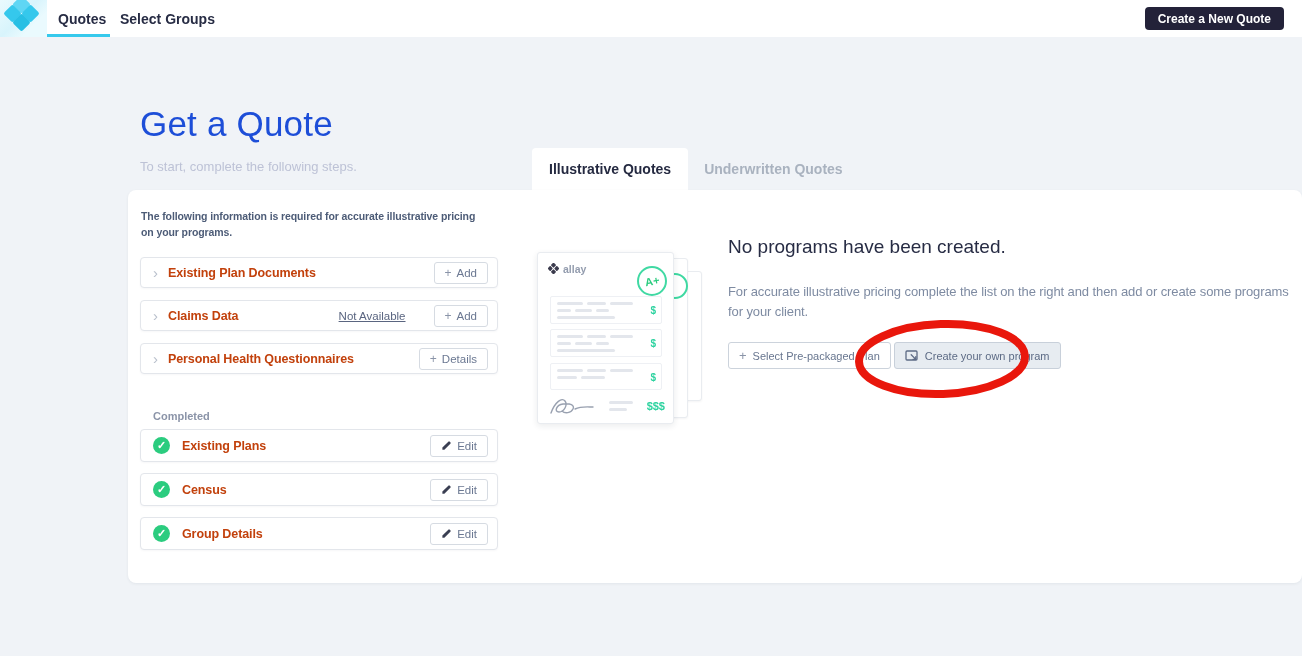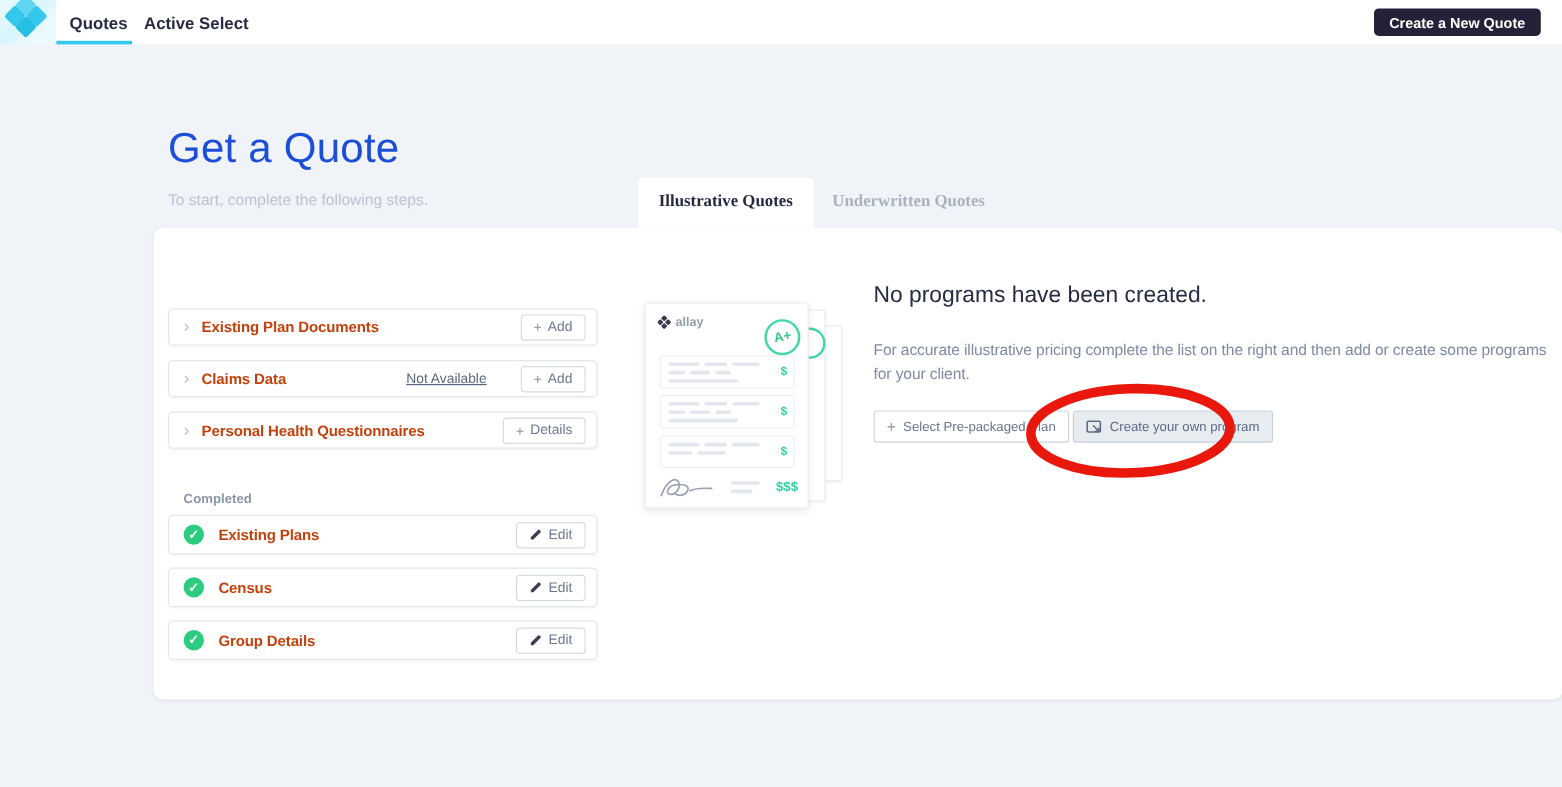--- a/index.html
+++ b/index.html
@@ -24,21 +24,21 @@
   .groupbar { position:absolute; left:0; top:37px; width:1302px; height:34px; background:#232239; }
   .group-chip { position:absolute; left:0; top:3px; height:28px; padding:0 16px; background:#fff;
     display:flex; align-items:center; font-size:13px; font-weight:700; color:#2b3048; border-radius:2px; cursor:pointer; }
   .back-chevron { position:absolute; left:186px; top:9px; cursor:pointer; }
 
   
   .page-title { position:absolute; left:140px; top:104px; font-size:35px; font-weight:500; color:#1d4ed8; letter-spacing:.2px; }
   .page-subtitle { position:absolute; left:140px; top:159px; font-size:13px; color:#bdc2d6; }
 
   .qtabs { position:absolute; left:532px; top:148px; height:42px; display:flex; }
-  .qtab { display:flex; align-items:center; font-size:14px; font-weight:700; cursor:pointer;font-family:Liberation Serif, serif; }
+  .qtab { display:flex; align-items:center; font-size:14px; font-weight:700; cursor:pointer; }
   .qtab.active { background:#fff; color:#252a41; padding:0 17px; border-radius:4px 4px 0 0; }
   .qtab.inactive { color:#a9b2bf; padding:0 16px; }
 
   
   .panel { position:absolute; left:128px; top:190px; width:1174px; height:393px; background:#fff;
     border-radius:8px; box-shadow:0 1px 3px rgba(40,50,70,.07); }
 
   .req-intro { position:absolute; left:13px; top:19px; width:345px; font-size:10.5px; font-weight:700;
     color:#4d5c77; line-height:1.5; letter-spacing:-.1px; }
 
@@ -113,37 +113,38 @@
           <rect x="6" y="7" width="13" height="13" rx="2" transform="rotate(45 12.5 13.5)" fill="#35c8ec"></rect>
           <rect x="24" y="7" width="13" height="13" rx="2" transform="rotate(45 30.5 13.5)" fill="#35c8ec"></rect>
           <rect x="15" y="16" width="13" height="13" rx="2" transform="rotate(45 21.5 22.5)" fill="#27bfe4"></rect>
         </g>
       </svg>
     </div>
     <div class="nav-tab t0">
       <span>Quotes</span>
     </div>
     <div class="nav-tab t1">
-      <span>Active Select</span>
+      <span>Select Groups</span>
     </div>
     <div class="nav-underline"></div>
     <button class="create-quote-btn">Create a New Quote</button>
   </header>
 
 
   <h1 class="page-title">Get a Quote</h1>
   <p class="page-subtitle">To start, complete the following steps.</p>
 
   <div class="qtabs">
     <div class="qtab active">Illustrative Quotes</div>
     <div class="qtab inactive">Underwritten Quotes</div>
   </div>
 
   <section class="panel">
 
+    <p class="req-intro">The following information is required for accurate illustrative pricing on your programs.</p>
 
     <div class="card c0">
       <span class="chev">›</span>
       <span class="lbl">Existing Plan Documents</span>
       <span class="spacer"></span>
       <button class="mini-btn">
         <span class="plus">+</span>
         <span>Add</span>
       </button>
     </div>

